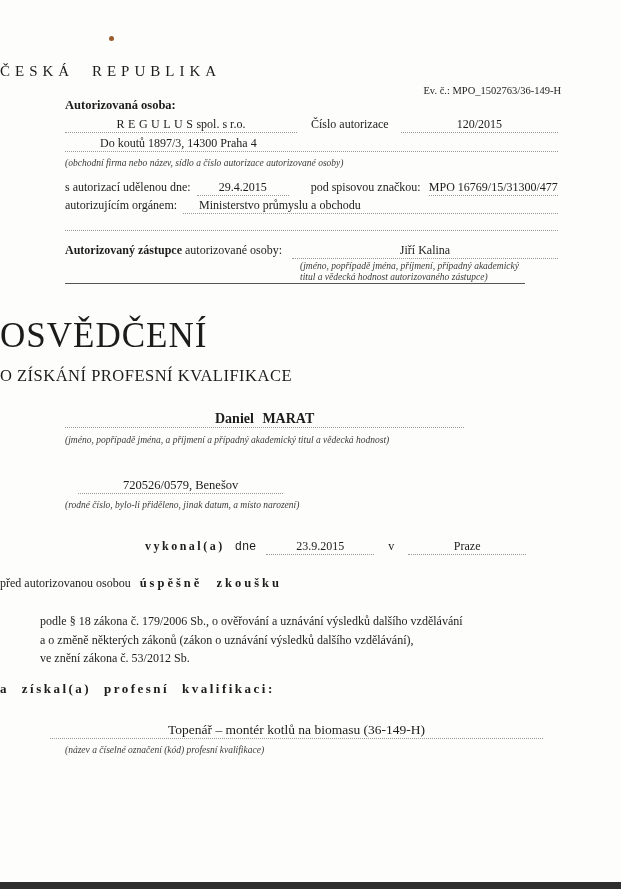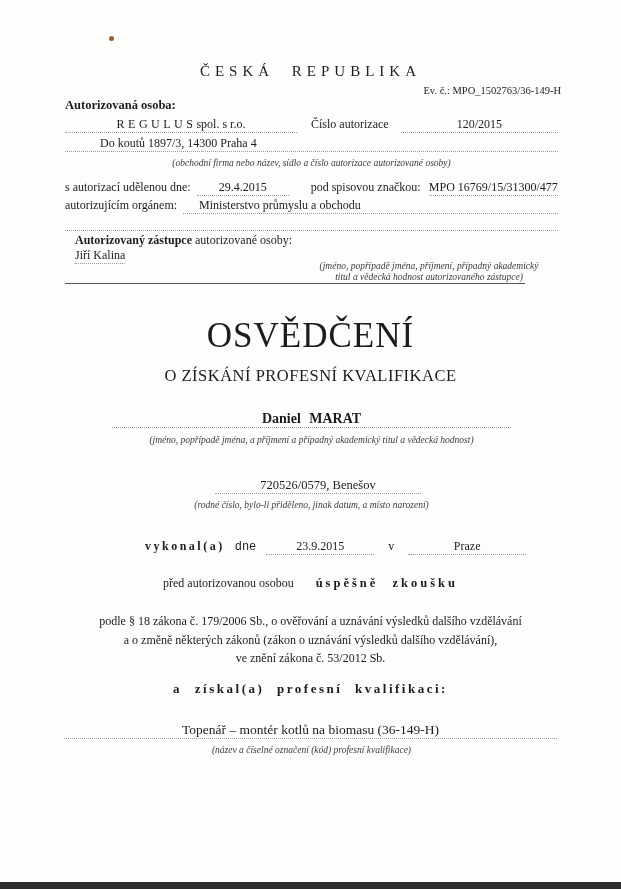--- a/index.html
+++ b/index.html
@@ -3,21 +3,21 @@
 <meta charset="utf-8">
 <style>
   html,body{margin:0;padding:0;background:#e9e9e9;}
   .page{
     position:relative;width:621px;height:889px;margin:0 auto;
     background:#fdfdfc;overflow:hidden;
     font-family:"Liberation Serif","DejaVu Serif",serif;
     color:#1c1c1c;font-size:12px;
   }
   .abs{position:absolute;}
-  .center{text-align:center;}
+  .center{}
   .dotted{border-bottom:1px dotted #9a9a9a;}
   .row{display:flex;align-items:baseline;}
   .cap{font-style:italic;font-size:9.5px;color:#3a3a3a;line-height:11px;}
   .bold{font-weight:bold;}
   .field{text-align:center;}
   .spread{letter-spacing:3.5px;}
   .country{font-size:15px;letter-spacing:5px;word-spacing:9px;}
   .evnum{font-size:10.5px;}
   .title{font-size:35px;letter-spacing:1px;}
   .subtitle{font-size:16.5px;letter-spacing:0.5px;}
@@ -60,21 +60,21 @@
     <div class="field dotted" style="flex:1;">MPO 16769/15/31300/477</div>
   </div>
 
   <div class="abs row" style="left:65px;right:63px;top:198px;">
     <div style="white-space:nowrap;">autorizujícím orgánem:</div>
     <div class="dotted" style="flex:1;margin-left:6px;padding-left:16px;">Ministerstvo průmyslu a obchodu</div>
   </div>
 
   <div class="abs" style="left:65px;right:63px;top:230px;border-top:1px dotted #9a9a9a;"></div>
 
-  <div class="abs row" style="left:65px;right:63px;top:233px;flex-direction:column;">
+  <div class="abs row" style="left:65px;right:63px;top:243px;">
     <div style="white-space:nowrap;"><span class="bold">Autorizovaný zástupce</span><span> autorizované osoby:</span></div>
     <div class="field dotted" style="flex:1;margin-left:10px;">Jiří Kalina</div>
   </div>
 
   <div class="abs center" style="left:300px;right:63px;top:261px;">
     <div class="cap">(jméno, popřípadě jména, příjmení, případný akademický</div>
     <div class="cap">titul a vědecká hodnost autorizovaného zástupce)</div>
   </div>
 
   <div class="abs solid-line" style="left:65px;width:460px;top:283px;"></div>
@@ -96,21 +96,21 @@
   <div class="abs row" style="left:145px;right:95px;top:539px;">
     <div class="bold" style="letter-spacing:2.5px;white-space:nowrap;">vykonal(a)</div>
     <div style="padding:0 10px;font-family:Liberation Mono, monospace;">dne</div>
     <div class="field dotted" style="width:108px;">23.9.2015</div>
     <div style="padding:0 14px;">v</div>
     <div class="field dotted" style="flex:1;">Praze</div>
   </div>
 
   <div class="abs center" style="left:0;right:0;top:576px;">
     <span>před autorizovanou osobou</span>
-    <span class="bold" style="letter-spacing:3px;word-spacing:8px;margin-left:19px;font-size:12.5px;">úspěšně zkoušku</span>
+    <span class="bold" style="letter-spacing:3px;word-spacing:8px;margin-left:6px;font-size:12.5px;">úspěšně zkoušku</span>
   </div>
 
   <div class="abs center" style="left:40px;right:40px;top:612px;">
     <div class="lawline">podle § 18 zákona č. 179/2006 Sb., o ověřování a uznávání výsledků dalšího vzdělávání</div>
     <div class="lawline">a o změně některých zákonů (zákon o uznávání výsledků dalšího vzdělávání),</div>
     <div class="lawline">ve znění zákona č. 53/2012 Sb.</div>
   </div>
 
   <div class="abs center bold" style="left:0;right:0;top:681px;font-size:13px;letter-spacing:2.5px;word-spacing:7px;">a získal(a) profesní kvalifikaci:</div>
 

